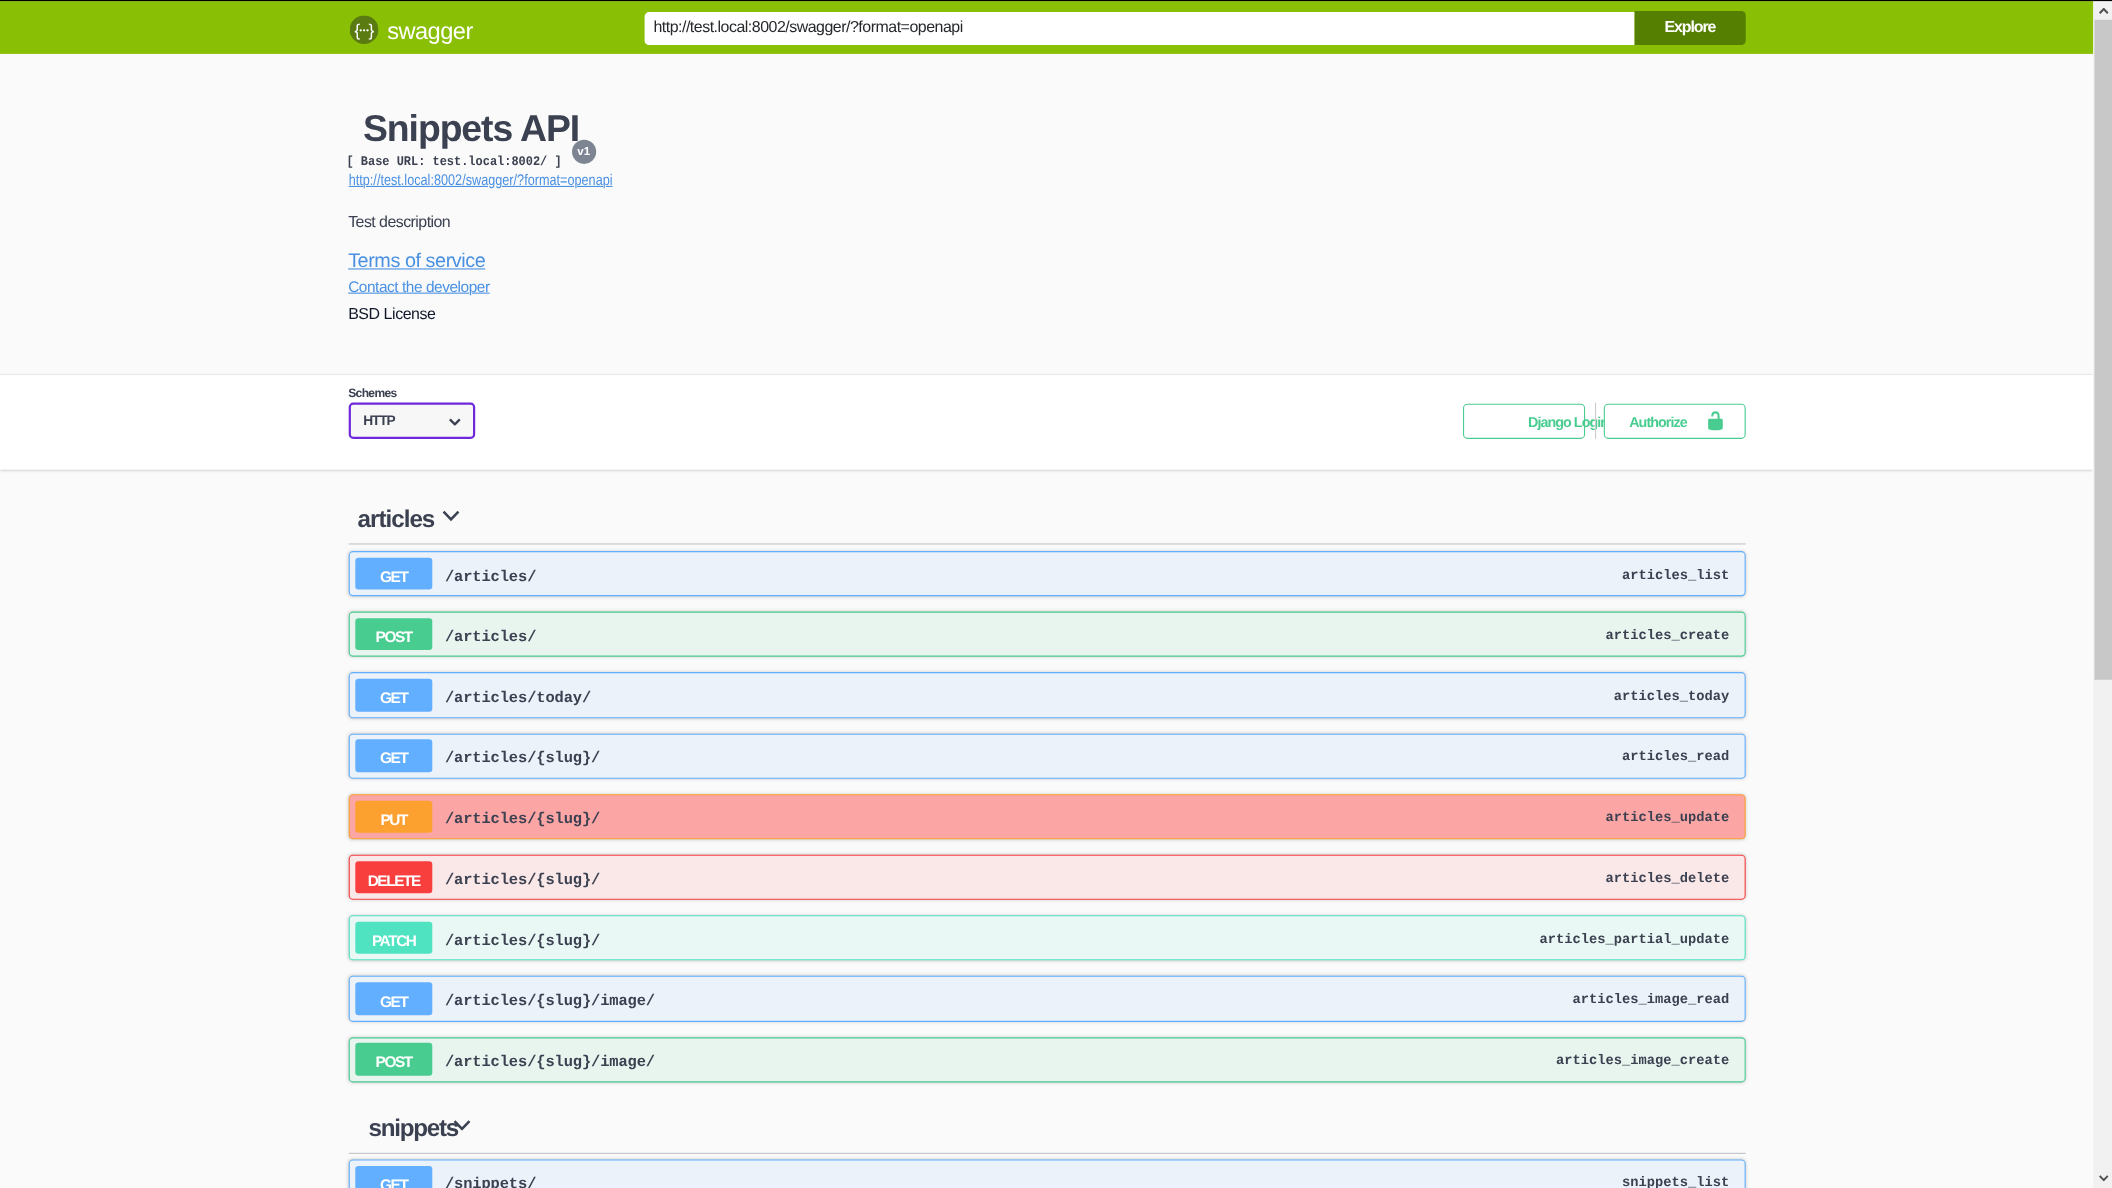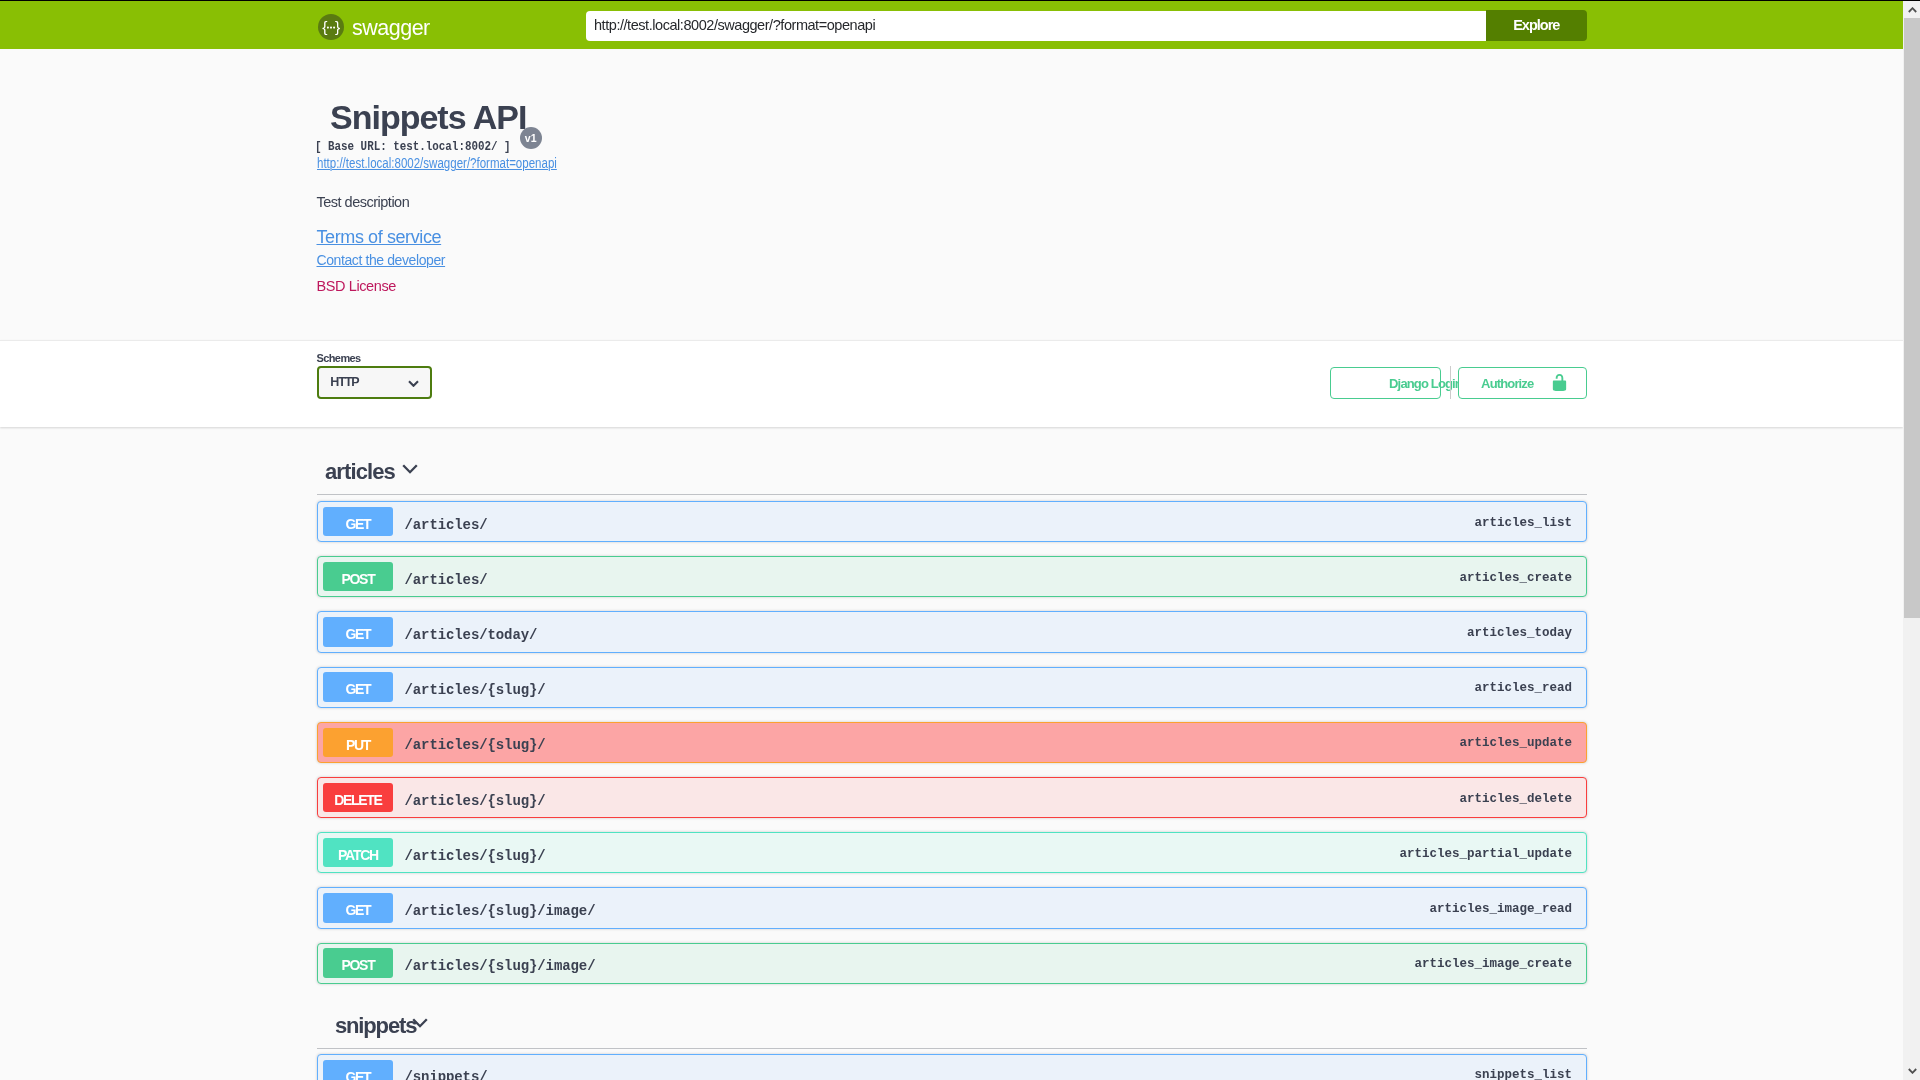--- a/index.html
+++ b/index.html
@@ -18,26 +18,26 @@
   #explore span { position:absolute; width:100%; text-align:center; top:7px; color:#fff; font-size:14.5px; font-weight:bold; letter-spacing:-1px; }
 
   #title { position:absolute; left:316px; top:98px; font-size:34px; font-weight:bold; color:#3b4151; letter-spacing:-1px;margin-left:14px; }
   #vbadge { position:absolute; left:519.7px; top:102.8px; width:22px; height:22px; border-radius:50%; background:#7d8492;margin-top:24px; }
   #vbadge span { position:absolute; width:100%; text-align:center; top:5px; font-size:10.5px; font-weight:bold; color:#fff; }
   #baseurl { position:absolute; left:314.5px; top:139.5px; font-family:"Liberation Mono",monospace; font-size:12px; font-weight:600; letter-spacing:0; color:#3b4151; transform:scaleX(0.905); transform-origin:0 0; }
   #speclink { position:absolute; left:316.5px; top:155px; font-size:14px; color:#4990e2; text-decoration:underline; text-decoration-thickness:1.2px; letter-spacing:0; transform:scaleX(0.823); transform-origin:0 0; }
   #desc { position:absolute; left:316.5px; top:194px; font-size:14.5px; color:#3b4151; letter-spacing:-0.5px; }
   #terms { position:absolute; left:316.5px; top:226.5px; font-size:18px; color:#4990e2; text-decoration:underline; text-decoration-thickness:1.2px; letter-spacing:-0.4px; }
   #contact { position:absolute; left:316.5px; top:251.5px; font-size:14px; color:#4990e2; text-decoration:underline; text-decoration-thickness:1.2px; letter-spacing:-0.4px; }
-  #license { position:absolute; left:316.5px; top:277.5px; font-size:14.5px; color:#be185d; letter-spacing:-0.4px; }
+  #license { position:absolute; left:316.5px; top:277.5px; font-size:14.5px; color:#0f172a; letter-spacing:-0.4px; }
 
   #schemewrap { position:absolute; left:0; top:339.5px; width:1903px; height:87px; background:#fff;
     border-top:1px solid #ebebeb; box-shadow:0 1px 2px 0 rgba(0,0,0,0.15); }
   #schemelabel { position:absolute; left:316.5px; top:351.5px; font-size:11px; font-weight:bold; color:#3b4151; letter-spacing:-0.6px; }
-  #schemesel { position:absolute; left:316.8px; top:366px; width:115px; height:33px; background:#f7f7f7; border:2px solid #4d7c0f; border-radius:4px; }
+  #schemesel { position:absolute; left:316.8px; top:366px; width:115px; height:33px; background:#f7f7f7; border:2px solid #6d28d9; border-radius:4px; }
   #schemesel .txt { position:absolute; left:11.5px; top:7px; font-size:12.5px; font-weight:bold; color:#3b4151; letter-spacing:-1.1px; }
 
   .authbtn { position:absolute; border:1.5px solid #49cc90; border-radius:4px; background:#fff;padding-left:40px; }
   .authbtn span.lbl { position:absolute; width:100%; text-align:center; color:#49cc90; font-size:13px; font-weight:bold; letter-spacing:-0.85px; }
   #authsep { position:absolute; left:1449.5px; top:366px; width:1.5px; height:33px; background:#cccccc; }
 
   .sechead { position:absolute; font-size:22px; font-weight:bold; color:#3b4151; letter-spacing:-0.9px; }
   .secline { position:absolute; left:316.5px; width:1270px; height:1px; background:rgba(59,65,81,0.3); }
 
   .opblock { position:absolute; left:316.5px; width:1270px; height:41.3px; border:1.4px solid; border-radius:4px;

